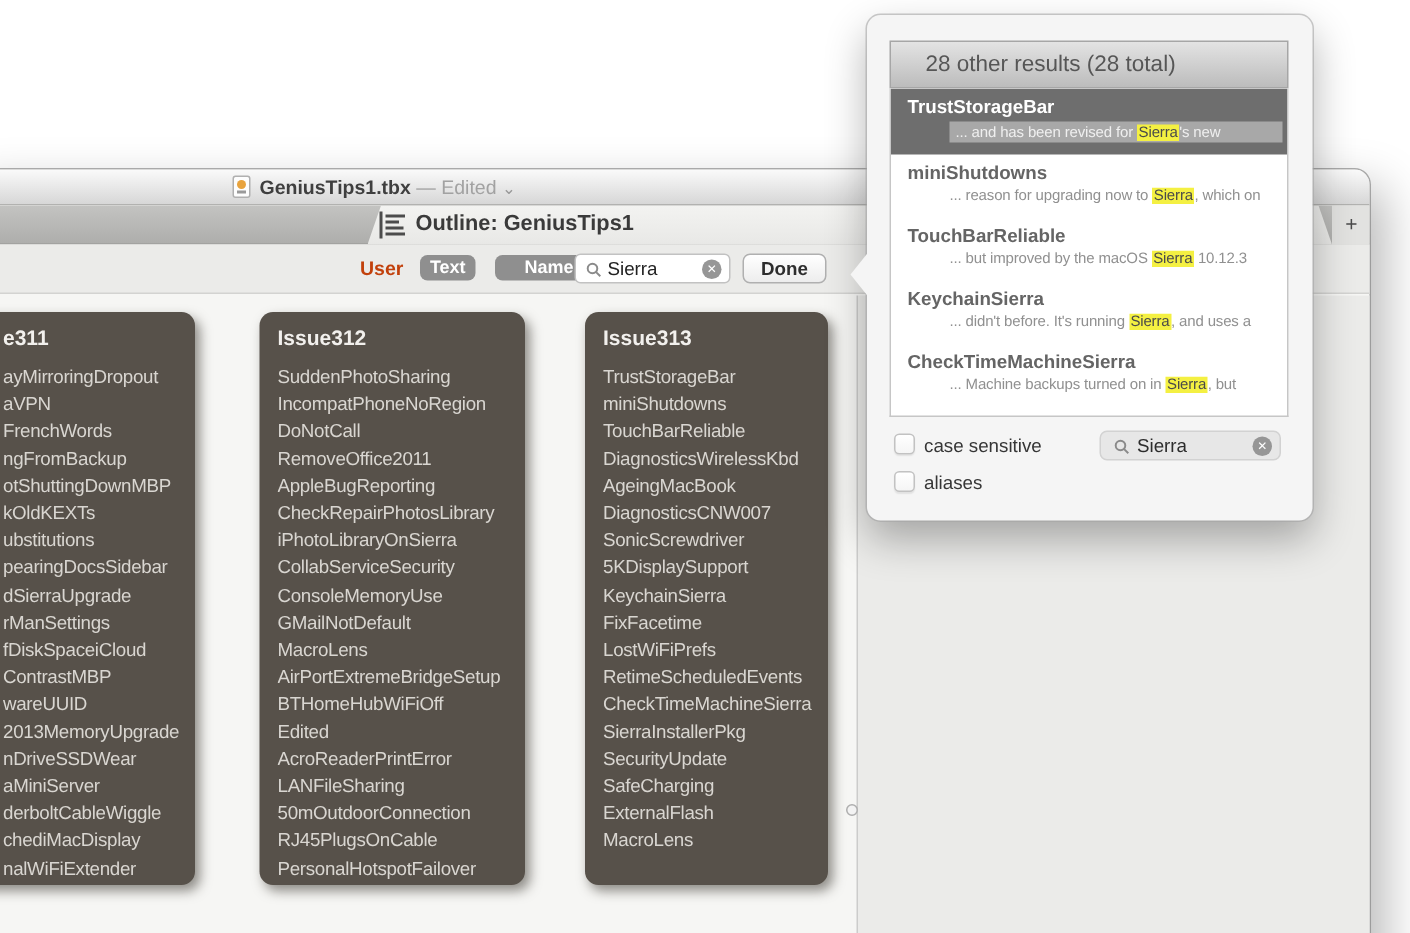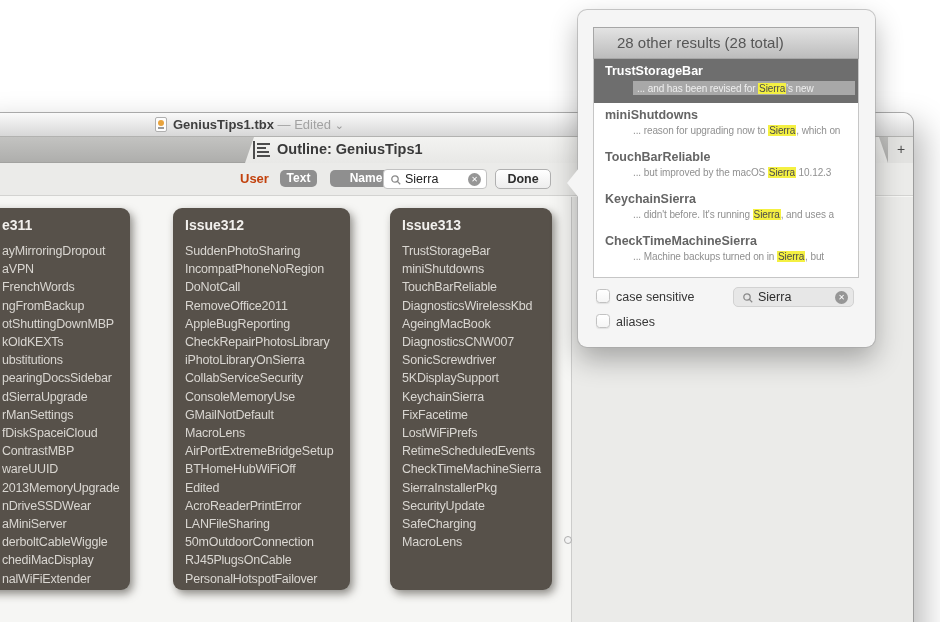--- a/index.html
+++ b/index.html
@@ -207,20 +207,21 @@
       <div class="itm">SonicScrewdriver</div>
       <div class="itm">5KDisplaySupport</div>
       <div class="itm">KeychainSierra</div>
       <div class="itm">FixFacetime</div>
       <div class="itm">LostWiFiPrefs</div>
       <div class="itm">RetimeScheduledEvents</div>
       <div class="itm">CheckTimeMachineSierra</div>
       <div class="itm">SierraInstallerPkg</div>
       <div class="itm">SecurityUpdate</div>
       <div class="itm">SafeCharging</div>
+      <div class="itm">ExternalFlash</div>
       <div class="itm">MacroLens</div>
     </div>
   </div>
 
   <div class="popover">
     <div class="pop-arrow"></div>
     <div class="pop-head">28 other results (28 total)</div>
 
     <div class="pop-list">
       <div class="res sel">

